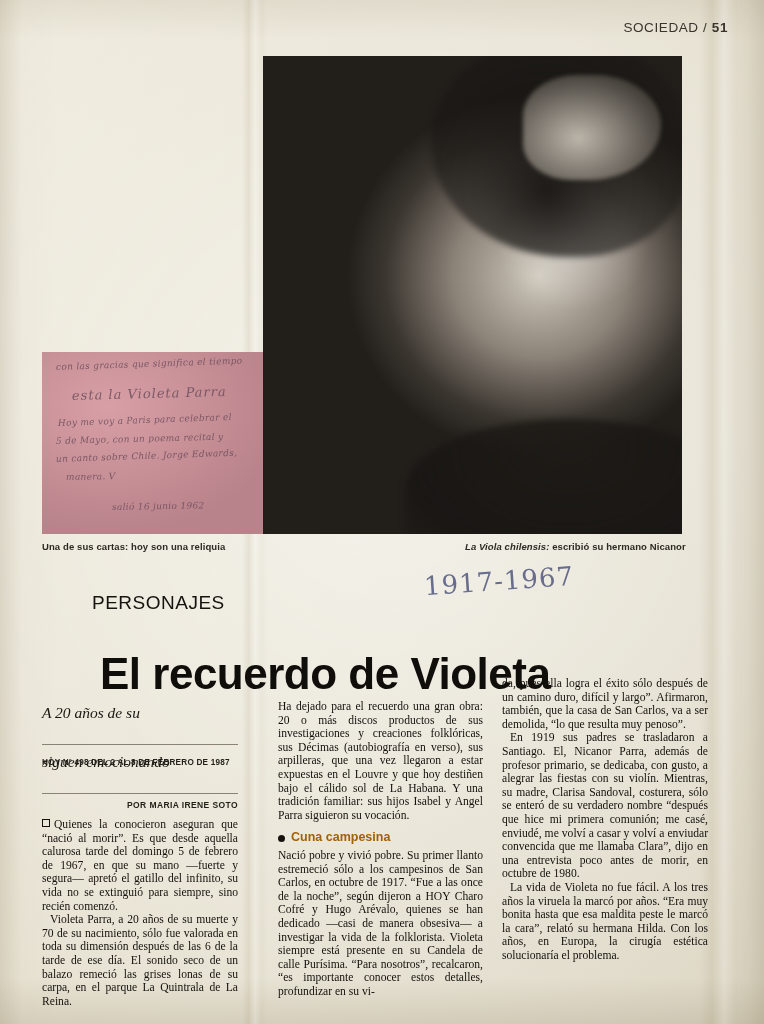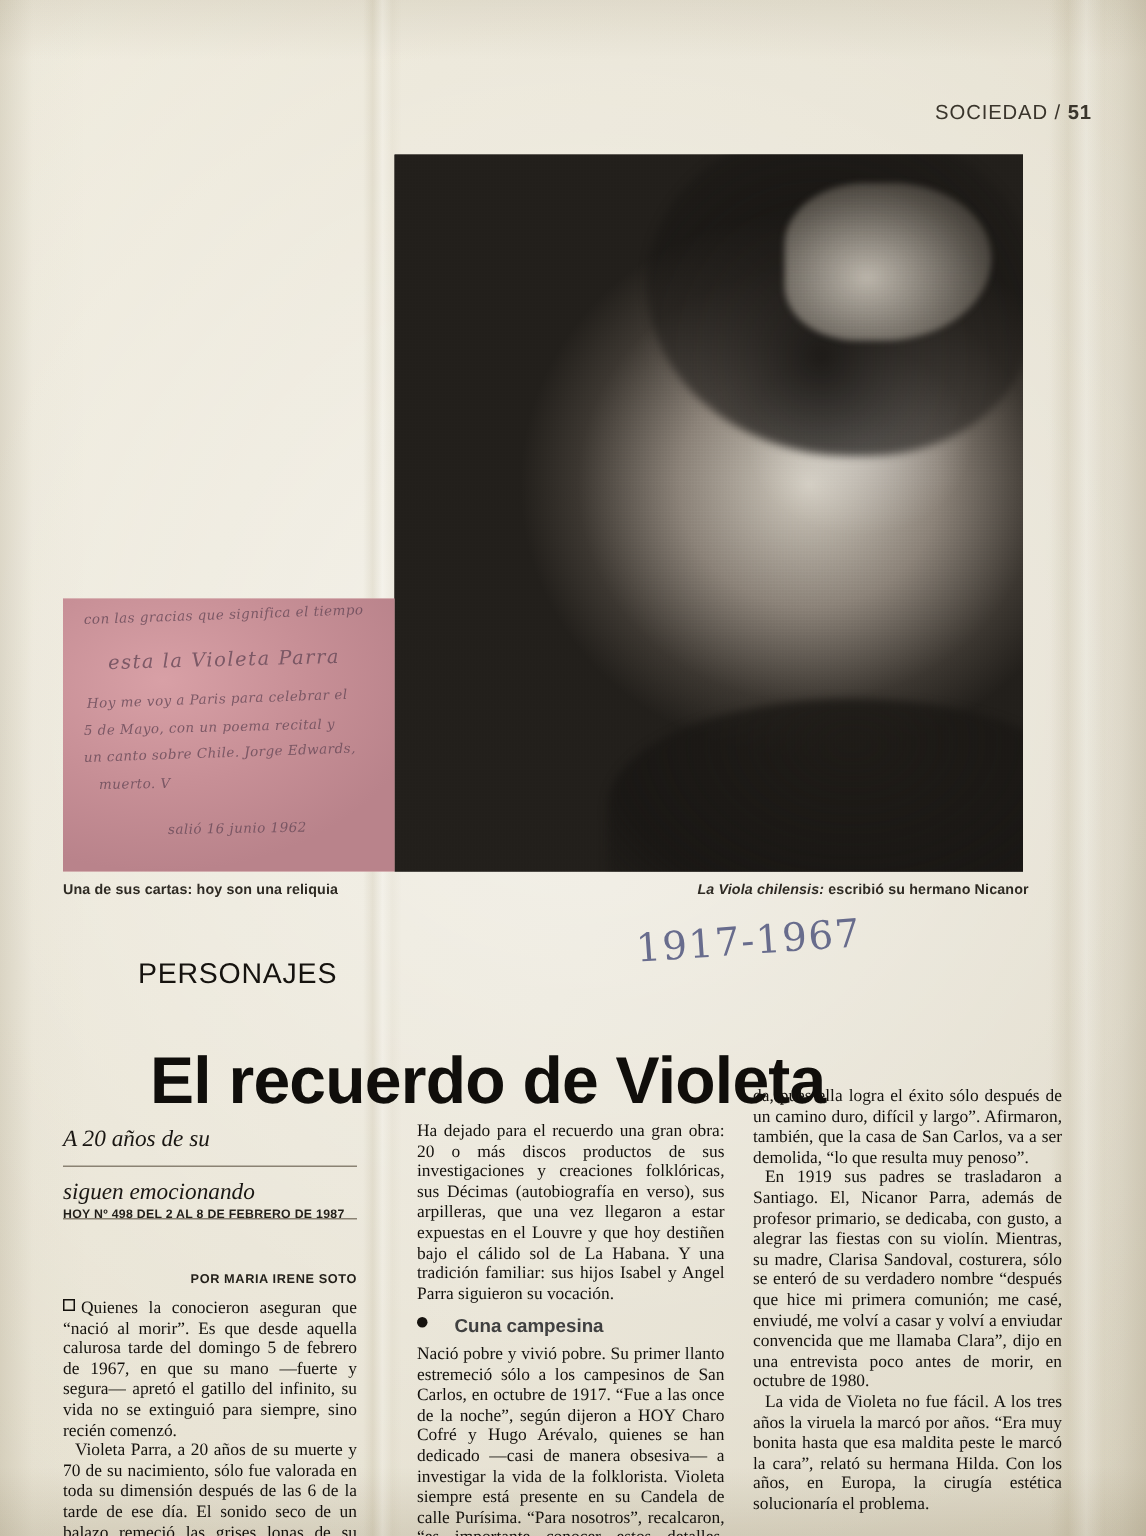--- a/index.html
+++ b/index.html
@@ -43,21 +43,20 @@
     bottom: 0;
     width: 26px;
     background: linear-gradient(90deg, rgba(150,135,95,0.00), rgba(150,135,95,0.13), rgba(255,255,255,0.18), rgba(150,135,95,0.05), rgba(150,135,95,0.00));
     pointer-events: none;
   }
   .content {
     position: absolute;
     left: 0; top: 0;
     width: 764px;
     height: 784px;
-    margin-top: 47px;
   }
 
   
   .running-head {
     position: absolute;
     right: 36px;
     top: 20px;
     font-family: "Liberation Sans", sans-serif;
     font-size: 13.5px;
     letter-spacing: 0.6px;
@@ -222,21 +221,21 @@
     top: 700px;
     width: 196px;
     font-family: "Liberation Serif", serif;
     font-style: italic;
     font-size: 15.5px;
     line-height: 26px;
     color: #1a1713;
   }
   .deck .dline {
     border-bottom: 1px solid #8a8273;
-    padding-bottom: 4px;
+    padding-bottom: 18px;
     margin-bottom: 4px;
   }
   .byline {
     position: absolute;
     left: 42px;
     top: 800px;
     width: 196px;
     text-align: right;
     font-family: "Liberation Sans", sans-serif;
     font-weight: bold;
@@ -259,24 +258,24 @@
   .col p + p { text-indent: 8px; }
   .col1 { left: 42px; top: 818px; width: 196px; }
   .col2 { left: 278px; top: 700px; width: 205px; }
   .col3 { left: 502px; top: 677px; width: 206px; font-family: Liberation Serif, serif; }
 
   .subhead {
     font-family: "Liberation Sans", sans-serif;
     font-weight: bold;
     font-size: 12.5px;
     margin: 9px 0 4px 0;
-    color: #404040;
+    color: #a16207;
     display: flex;
-    align-items: flex-start;
-    gap: 18px;
+    align-items: center;
+    gap: 6px;
     text-indent: 0;
   }
   .bullet-dot {
     display: inline-block;
     width: 7px;
     height: 7px;
     border-radius: 50%;
     background: #16130f;
     flex: 0 0 auto;
   }
@@ -340,21 +339,21 @@
     </div>
 
     <div class="letter-photo">
       <div class="lp-bg"></div>
       <div class="lp-lines">
         <div class="hw" style="left:14px; top:10px; transform: rotate(-2deg);">con las gracias que significa el tiempo</div>
         <div class="hw big" style="left:30px; top:36px; transform: rotate(-1.5deg);">esta la  Violeta Parra</div>
         <div class="hw" style="left:16px; top:66px; transform: rotate(-2deg);">Hoy me voy a Paris para celebrar el</div>
         <div class="hw" style="left:14px; top:84px; transform: rotate(-1.5deg);">5 de Mayo, con un poema recital y</div>
         <div class="hw" style="left:14px; top:102px; transform: rotate(-2deg);">un canto sobre Chile.  Jorge Edwards,</div>
-        <div class="hw" style="left:24px; top:120px; transform: rotate(-1deg);">muerto. V</div>
+        <div class="hw" style="left:24px; top:120px; transform: rotate(-1deg);">manera. V</div>
         <div class="hw" style="left:70px; top:150px; transform: rotate(-1deg);">salió 16 junio 1962</div>
       </div>
     </div>
 
     <div class="caption caption-left">Una de sus cartas: hoy son una reliquia</div>
     <div class="caption caption-right">
       <span class="lead">La Viola chilensis:</span><span> escribió su hermano Nicanor</span>
     </div>
 
     <div class="kicker">PERSONAJES</div>

